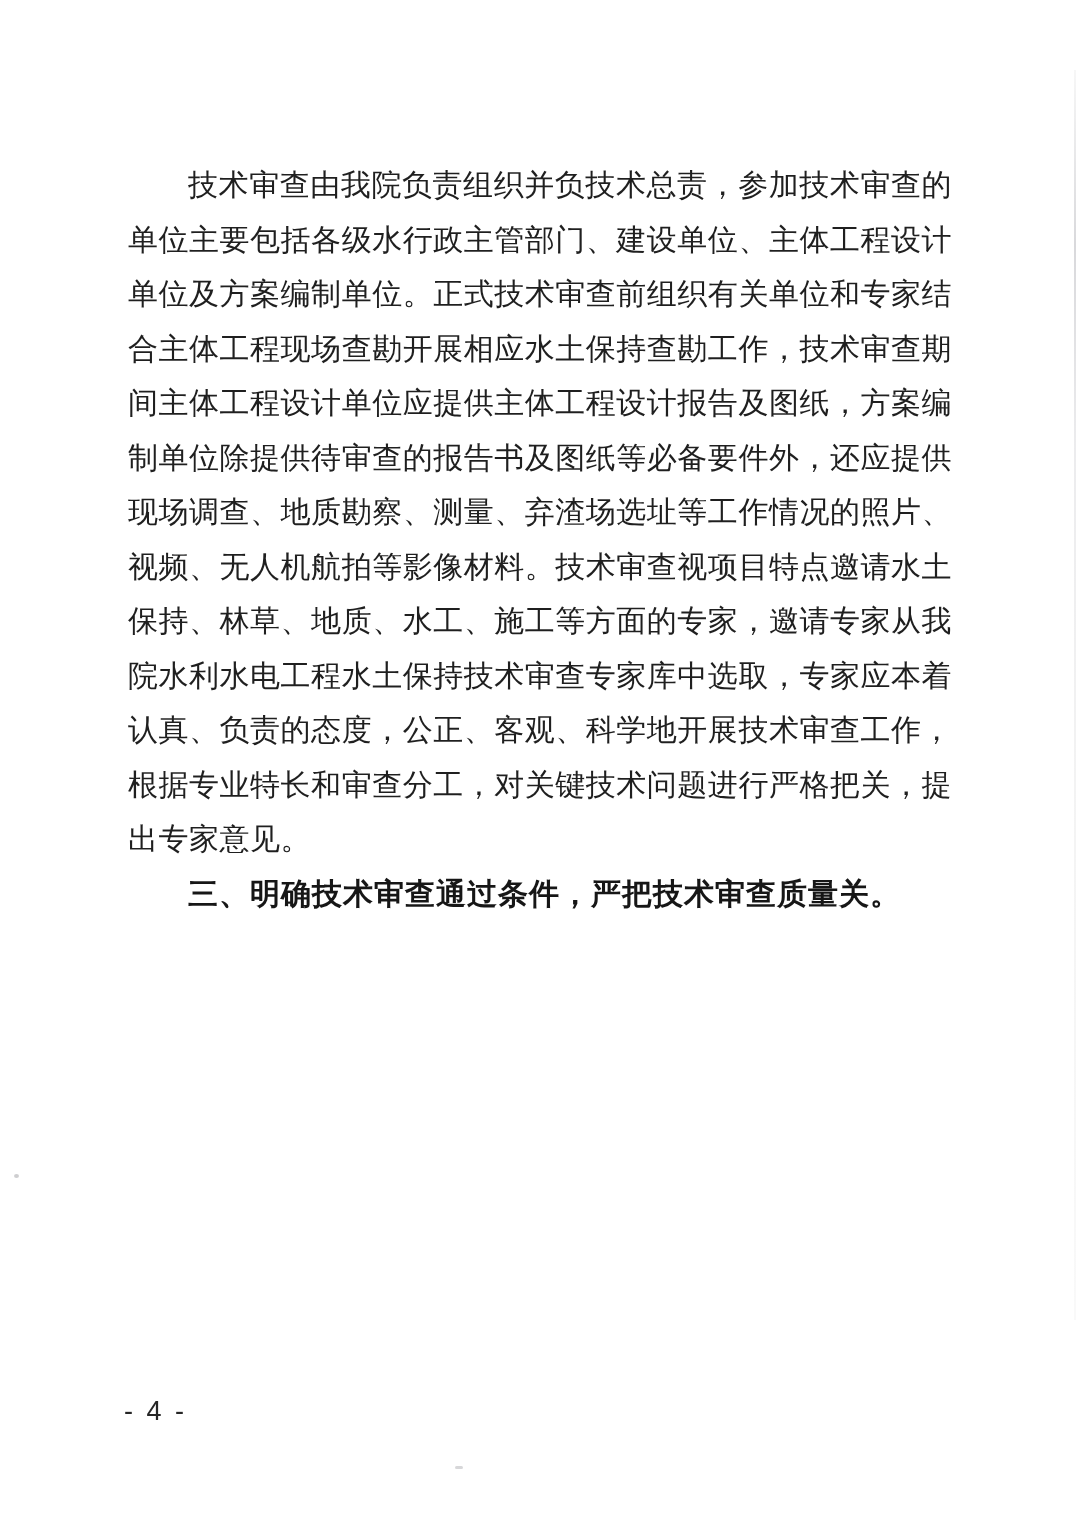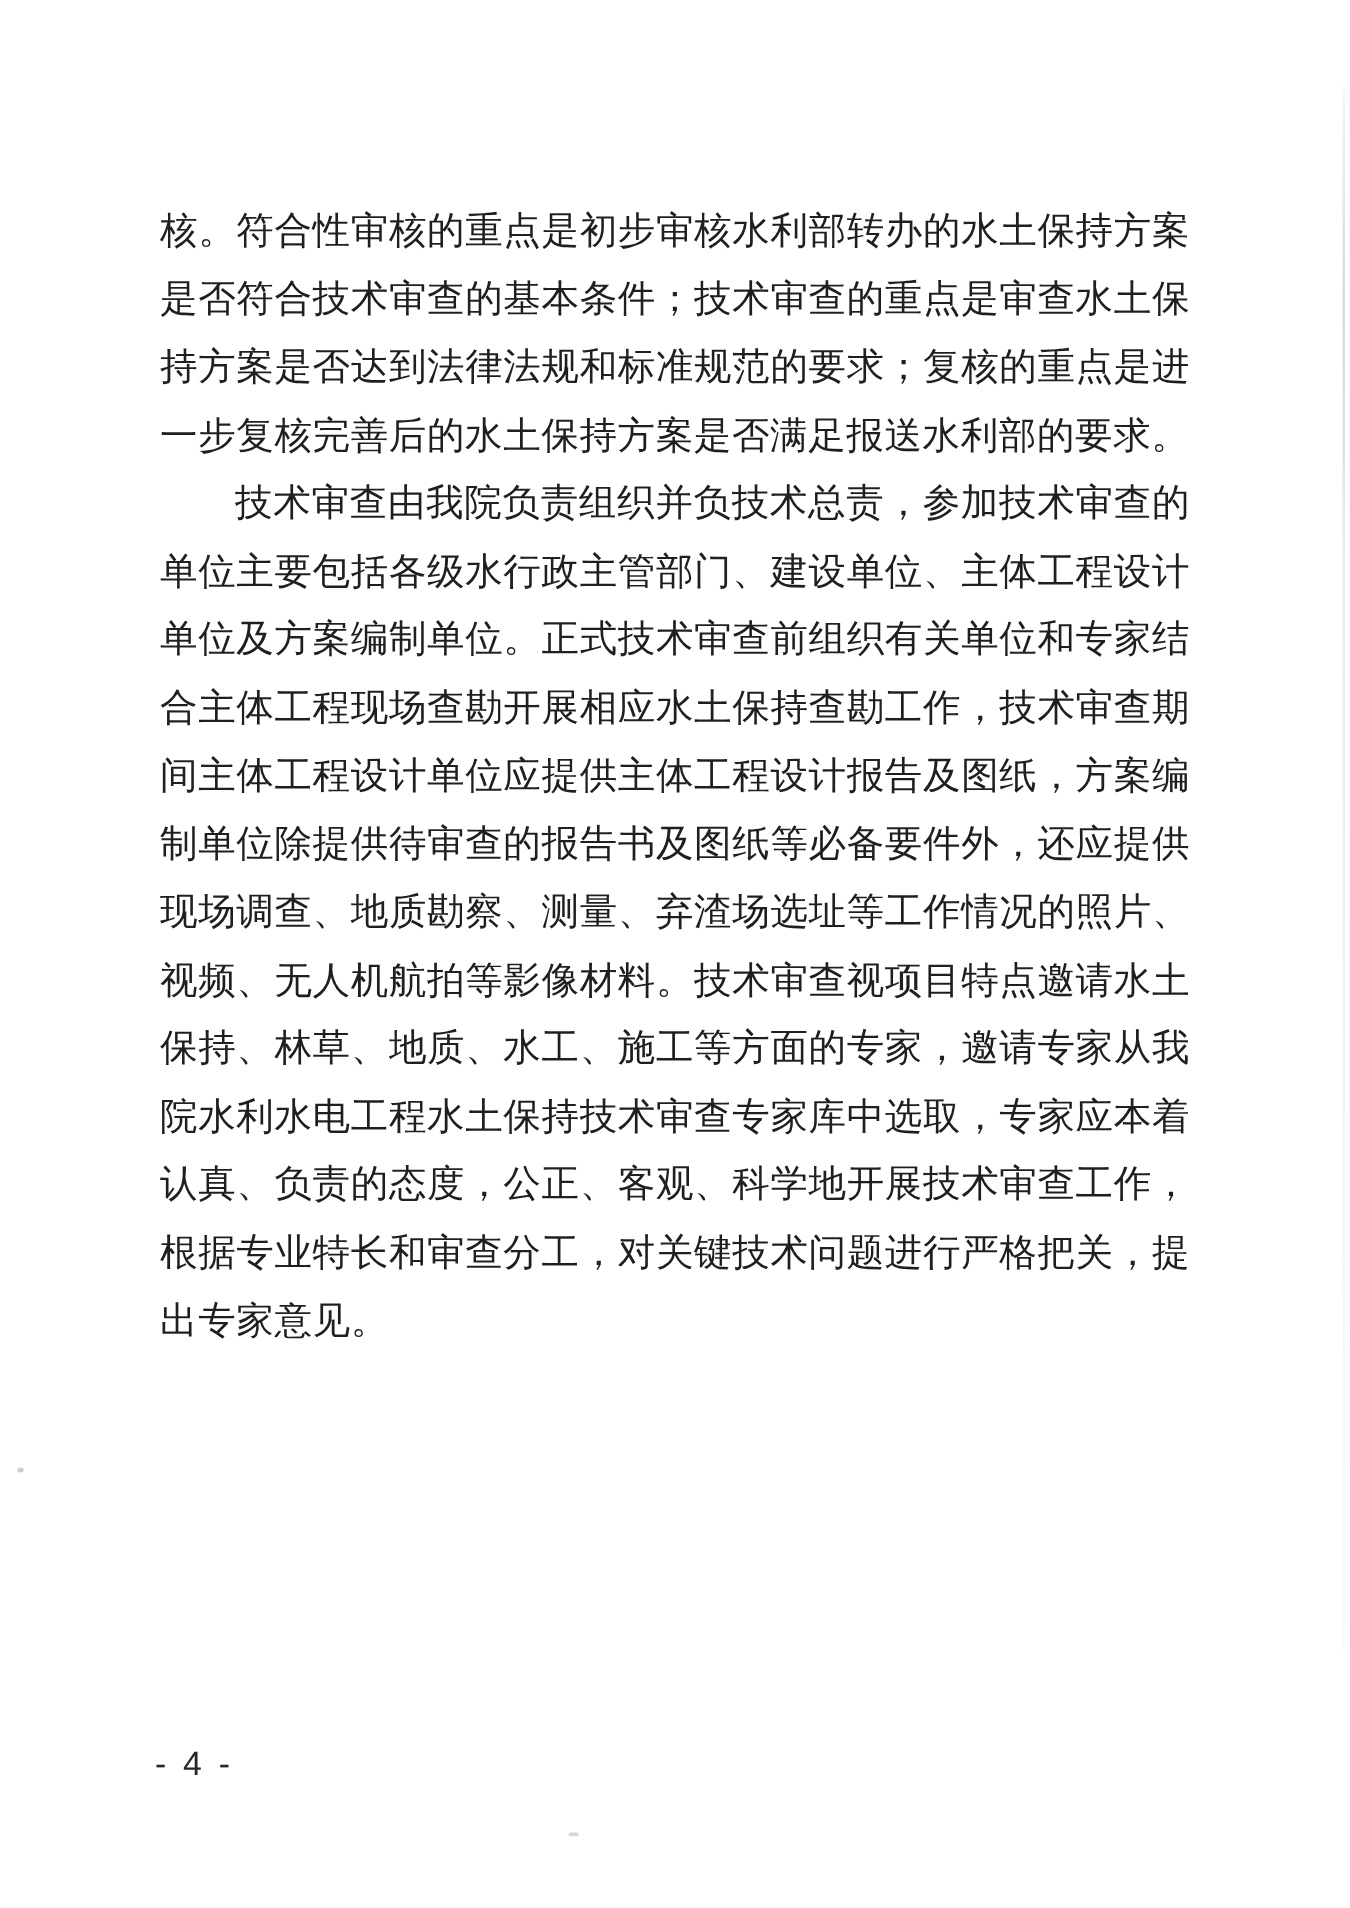--- a/index.html
+++ b/index.html
@@ -98,26 +98,26 @@
     opacity: 0.7;
   }
 </style>
 </head>
 <body>
 
 <div class="page">
 
   <div class="text-block">
 
-    <p class="para">核。符合性审核的重点是初步审核水利部转办的水土保持方案是否符合技术审查的基本条件；技术审查的重点是审查水土保持方案是否达到法律法规和标准规范的要求；复核的重点是进一步复核完善后的水土保持方案是否满足报送水利部的要求。</p>
 
     <p class="para para-indent">技术审查由我院负责组织并负技术总责，参加技术审查的单位主要包括各级水行政主管部门、建设单位、主体工程设计单位及方案编制单位。正式技术审查前组织有关单位和专家结合主体工程现场查勘开展相应水土保持查勘工作，技术审查期间主体工程设计单位应提供主体工程设计报告及图纸，方案编制单位除提供待审查的报告书及图纸等必备要件外，还应提供现场调查、地质勘察、测量、弃渣场选址等工作情况的照片、视频、无人机航拍等影像材料。技术审查视项目特点邀请水土保持、林草、地质、水工、施工等方面的专家，邀请专家从我院水利水电工程水土保持技术审查专家库中选取，专家应本着认真、负责的态度，公正、客观、科学地开展技术审查工作，根据专业特长和审查分工，对关键技术问题进行严格把关，提出专家意见。</p>
 
 
 
+    <p class="para para-indent para-heading">三、明确技术审查通过条件，严把技术审查质量关。</p>
 
   </div>
 
   <div class="page-number">- 4 -</div>
 
   <div class="scan-edge-line"></div>
   <div class="scan-speck-left"></div>
   <div class="scan-speck-bottom"></div>
 
 </div>

